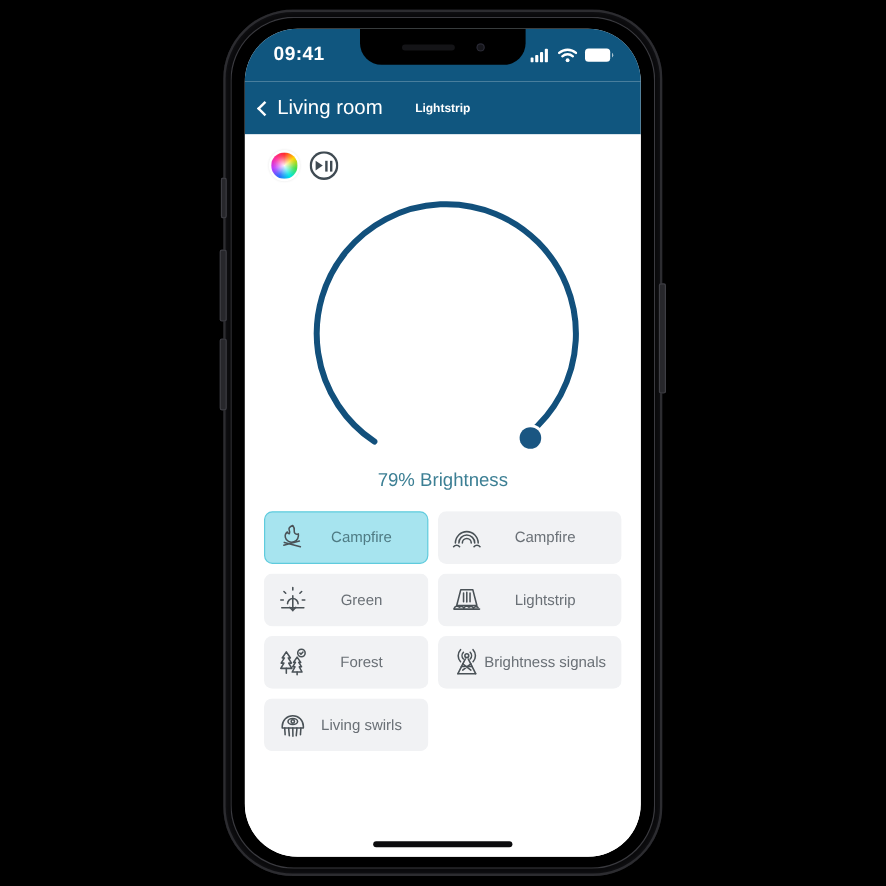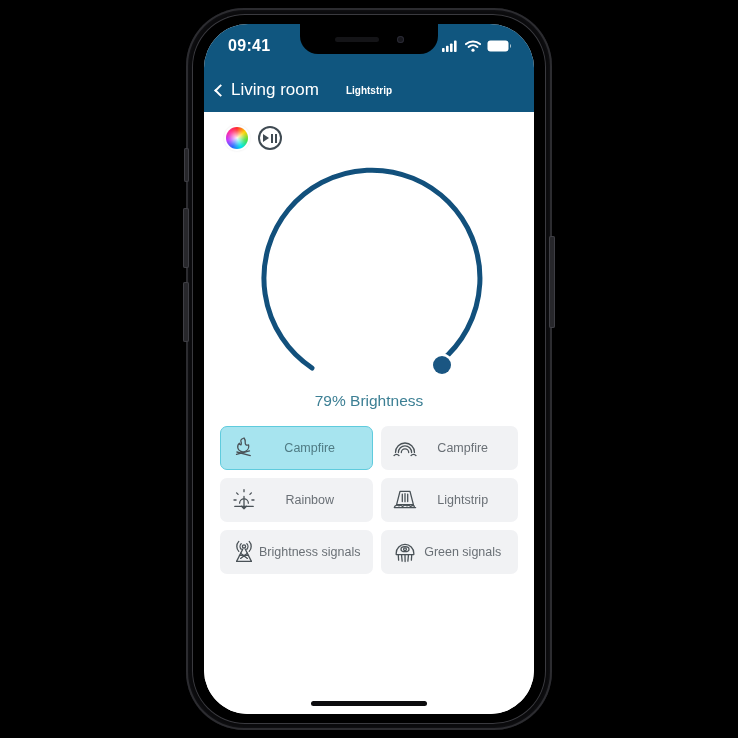--- a/index.html
+++ b/index.html
@@ -228,35 +228,48 @@
 
         <div class="scene-tile">
           <span class="scene-icon">
             <svg width="26" height="26" viewBox="0 0 26 26" fill="none" stroke="#4a5257" stroke-width="1.3" stroke-linecap="round">
               <path d="M8.6 16.2a4.4 4.4 0 0 1 8.8 0"></path>
               <path d="M13 2.6v2.1M5.6 5.9l1.5 1.5M20.4 5.9l-1.5 1.5M3 13h2.1M20.9 13H23"></path>
               <path d="M3.8 19.4h18.4"></path>
               <path d="M13 9.4v12.4M13 21.8l-2.4-2.6M13 21.8l2.4-2.6"></path>
             </svg>
           </span>
-          <span class="scene-label">Rainbow</span>
+          <span class="scene-label">Green</span>
         </div>
 
         <div class="scene-tile">
           <span class="scene-icon">
             <svg width="26" height="26" viewBox="0 0 26 26" fill="none" stroke="#4a5257" stroke-width="1.3" stroke-linecap="round" stroke-linejoin="round">
               <path d="M8 4.4h10l3.4 13.2H4.6z"></path>
               <path d="M10.3 7.2v7.3M13 6.6v8.1M15.7 7.2v7.3"></path>
               <path d="M2.4 20.4a2.6 2.6 0 0 1 4.4-1.5 2.4 2.4 0 0 1 3.6.6M10.4 20.4a2.6 2.6 0 0 1 4.4-1.5 2.4 2.4 0 0 1 3.6.6M18.4 20.4a2.4 2.4 0 0 1 4 -1.2"></path>
               <path d="M2.4 20.6h21.2"></path>
             </svg>
           </span>
           <span class="scene-label">Lightstrip</span>
         </div>
 
+        <div class="scene-tile">
+          <span class="scene-icon">
+            <svg width="26" height="26" viewBox="0 0 26 26" fill="none" stroke="#4a5257" stroke-width="1.3" stroke-linecap="round" stroke-linejoin="round">
+              <path d="M7.6 4.2 4.2 9.3h1.8L3.3 13.6h2.3L3 18h9.2L9.6 13.6h2.3L9.2 9.3H11z"></path>
+              <path d="M7.6 18v4"></path>
+              <path d="M16.6 8.6 13.6 13h1.6l-2.3 3.7h1.9L12.5 21h8.2l-2.3-4.3h1.9L18 13h1.6z"></path>
+              <path d="M16.6 21v2.2"></path>
+              <circle cx="20.2" cy="5.2" r="3.1"></circle>
+              <path d="M18.9 5.3l.9.9 1.7-1.9"></path>
+            </svg>
+          </span>
+          <span class="scene-label">Forest</span>
+        </div>
 
         <div class="scene-tile">
           <span class="scene-icon">
             <svg width="26" height="26" viewBox="0 0 26 26" fill="none" stroke="#4a5257" stroke-width="1.3" stroke-linecap="round" stroke-linejoin="round">
               <circle cx="13" cy="7.4" r="1.6"></circle>
               <path d="M10.2 4.6a4 4 0 0 0 0 5.6M15.8 4.6a4 4 0 0 1 0 5.6"></path>
               <path d="M7.8 2.4a7.3 7.3 0 0 0 0 10M18.2 2.4a7.3 7.3 0 0 1 0 10"></path>
               <path d="M11.7 10.2 5.6 22.4M14.3 10.2 20.4 22.4"></path>
               <path d="M8.5 16.4h9M5.6 22.4h14.8"></path>
               <path d="M9.6 14.2l6.8 5.2M16.4 14.2l-6.8 5.2"></path>
@@ -267,21 +280,21 @@
 
         <div class="scene-tile">
           <span class="scene-icon">
             <svg width="26" height="26" viewBox="0 0 26 26" fill="none" stroke="#4a5257" stroke-width="1.3" stroke-linecap="round" stroke-linejoin="round">
               <path d="M4.2 14.2a8.8 8.8 0 0 1 17.6 0v1.4H4.2z"></path>
               <ellipse cx="13" cy="10.2" rx="4" ry="2.5"></ellipse>
               <ellipse cx="13" cy="10.2" rx="1.4" ry="1.4"></ellipse>
               <path d="M6.3 15.6c0 2.3.3 4 .3 5.6M9.6 15.6c0 2.9.5 4.8.5 6.6M13 15.6c0 3.1.1 5.2.1 7M16.4 15.6c0 2.9-.5 4.8-.5 6.6M19.7 15.6c0 2.3-.3 4-.3 5.6"></path>
             </svg>
           </span>
-          <span class="scene-label">Green signals</span>
+          <span class="scene-label">Living swirls</span>
         </div>
 
       </div>
 
       <div class="home-indicator"></div>
     </div>
 
   </div>
 </div>
 

